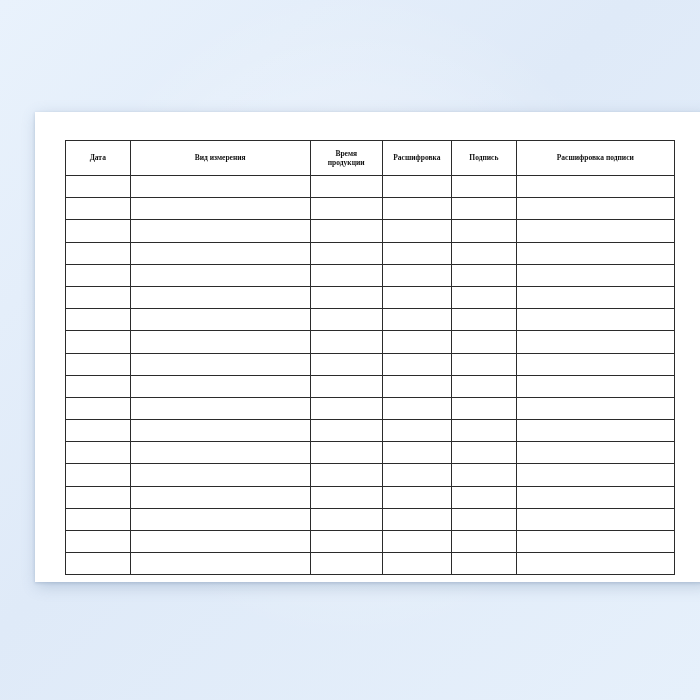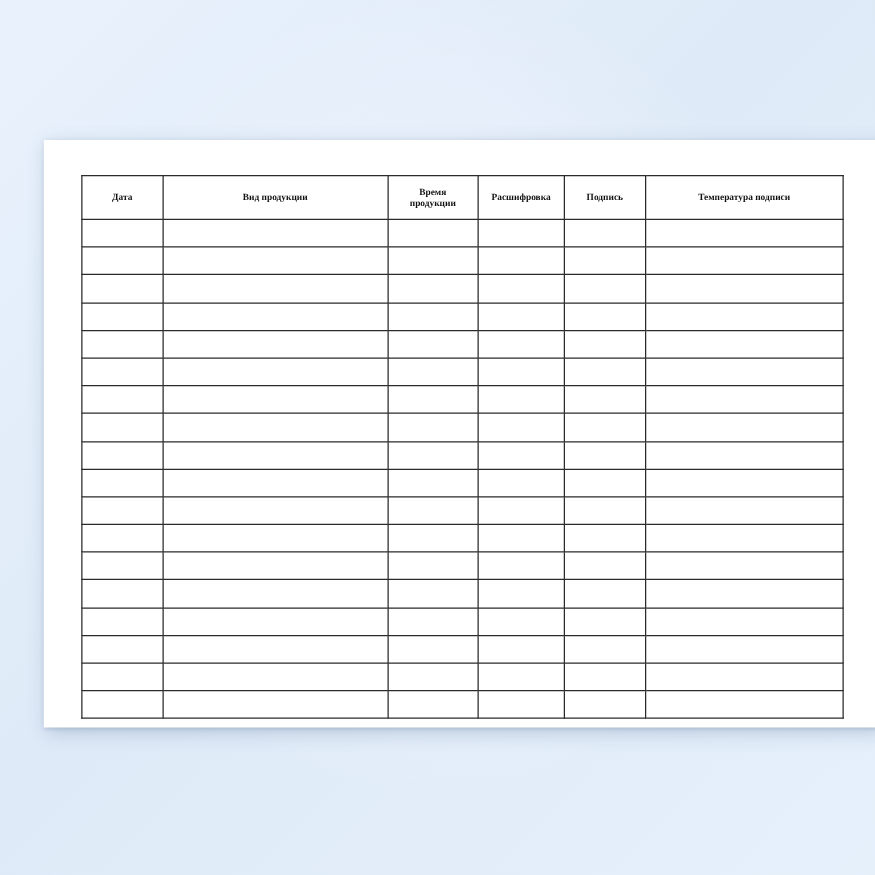--- a/index.html
+++ b/index.html
@@ -85,28 +85,28 @@
           <col class="c-date">
           <col class="c-product">
           <col class="c-time">
           <col class="c-temp">
           <col class="c-sign">
           <col class="c-signname">
         </colgroup>
         <thead>
           <tr>
             <th>Дата</th>
-            <th>Вид продукции</th>
+            <th>Вид измерения</th>
             <th>
               <span>Время</span><br>
               <span>продукции</span>
             </th>
             <th>Расшифровка</th>
             <th>Подпись</th>
-            <th>Температура подписи</th>
+            <th>Расшифровка подписи</th>
           </tr>
         </thead>
         <tbody id="log-body">
             <tr>
               <td></td>
               <td></td>
               <td></td>
               <td></td>
               <td></td>
               <td></td>

